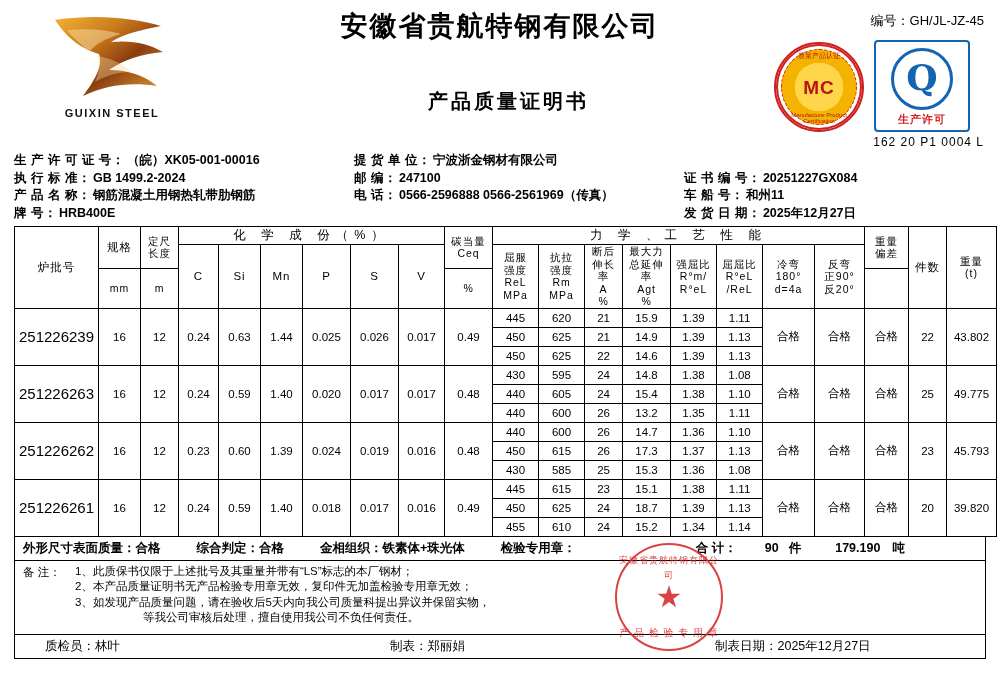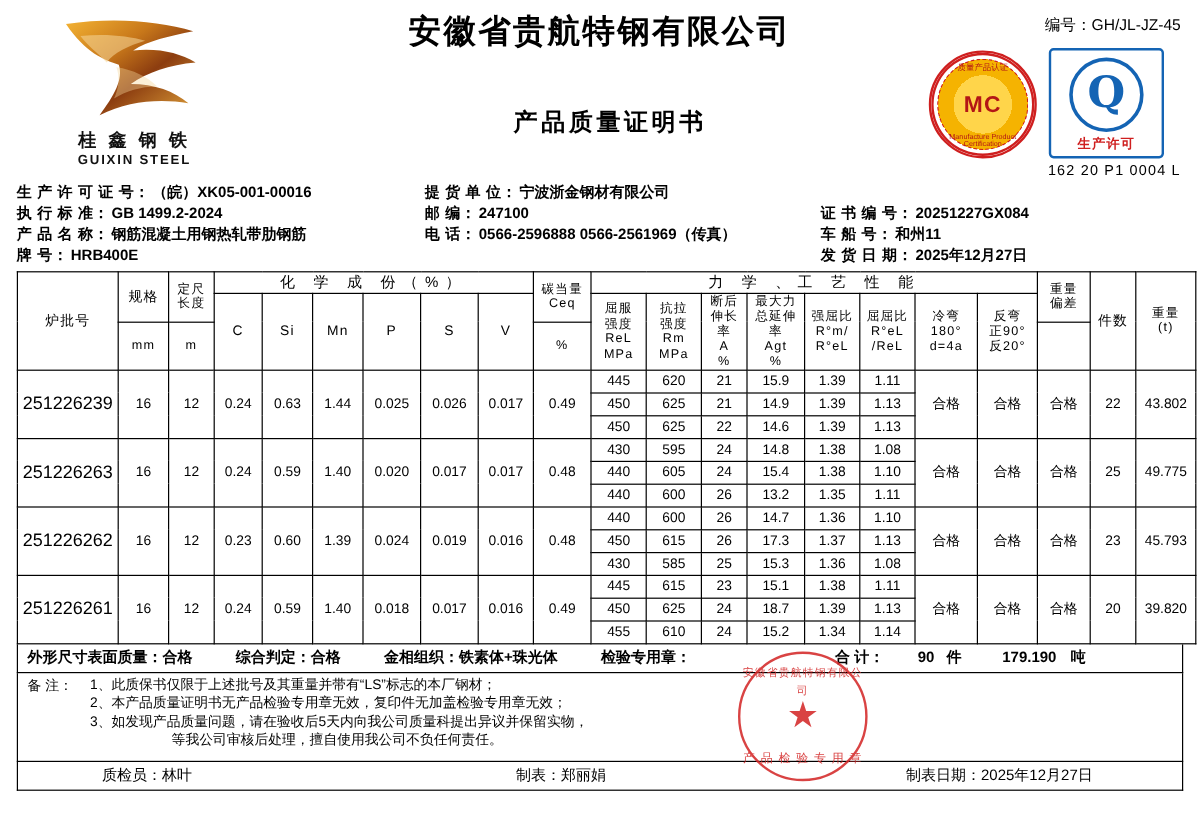--- a/index.html
+++ b/index.html
@@ -127,21 +127,21 @@
     position:absolute;left:0;right:0;top:8px;text-align:center;font-size:9px;color:#d42a2a;
     letter-spacing:1px;
   }
   .seal-round .sr-bot{
     position:absolute;left:0;right:0;bottom:10px;text-align:center;font-size:10px;color:#d42a2a;
     letter-spacing:1px;line-height:12px;
   }
 
   .footer{
     margin:0 14px;width:972px;border:1px solid #000;border-top:none;
-    height:24px;display:flex;align-items:center;font-size:12.5px;box-sizing:border-box;padding-left:40px;
+    height:24px;display:flex;align-items:center;font-size:12.5px;box-sizing:border-box;
   }
   .f1{margin-left:30px;}
   .f2{margin-left:270px;}
   .f3{margin-left:250px;}
 </style>
 </head>
 <body>
 
 <div class="page">
 
@@ -158,21 +158,20 @@
               <stop offset="100%" stop-color="#e0a23a"></stop>
             </linearGradient>
           </defs>
           <path d="M18 10 C60 4 96 8 124 16 C104 20 86 24 74 32 C96 30 112 34 126 42
                    C104 44 86 50 72 60 C92 60 108 66 120 76 C96 72 70 74 46 86
                    C58 70 66 56 62 44 C50 40 34 34 18 10 Z" fill="url(#g1)"></path>
           <path d="M30 20 C52 18 70 20 84 24 C70 28 58 34 52 42 C44 34 36 28 30 20 Z" fill="#f6d79a" opacity=".55"></path>
           <path d="M60 46 C74 48 86 54 94 62 C80 62 68 66 58 72 C62 64 63 54 60 46 Z" fill="#f6d79a" opacity=".4"></path>
         </svg>
       </div>
-      <div class="logo-cn">桂 鑫 钢 铁</div>
       <div class="logo-en">GUIXIN  STEEL</div>
     </div>
 
     <div class="title-main">安徽省贵航特钢有限公司</div>
     <div class="title-sub">产品质量证明书</div>
     <div class="doc-no">编号：GH/JL-JZ-45</div>
 
     <div class="stamp-wrap">
       <div class="stamp-mc">
         <div class="mc-ring"></div>

